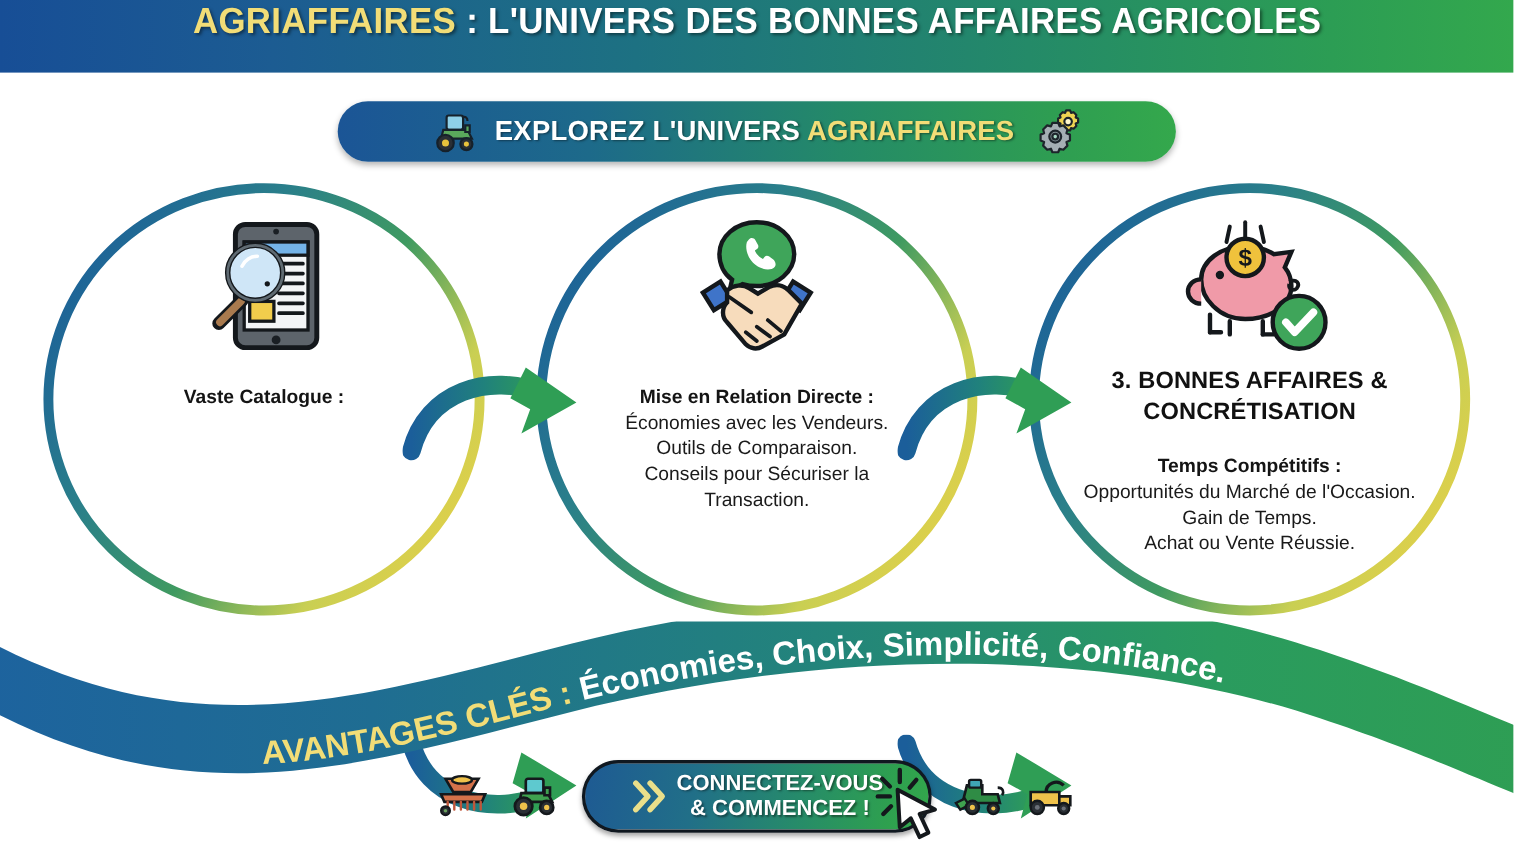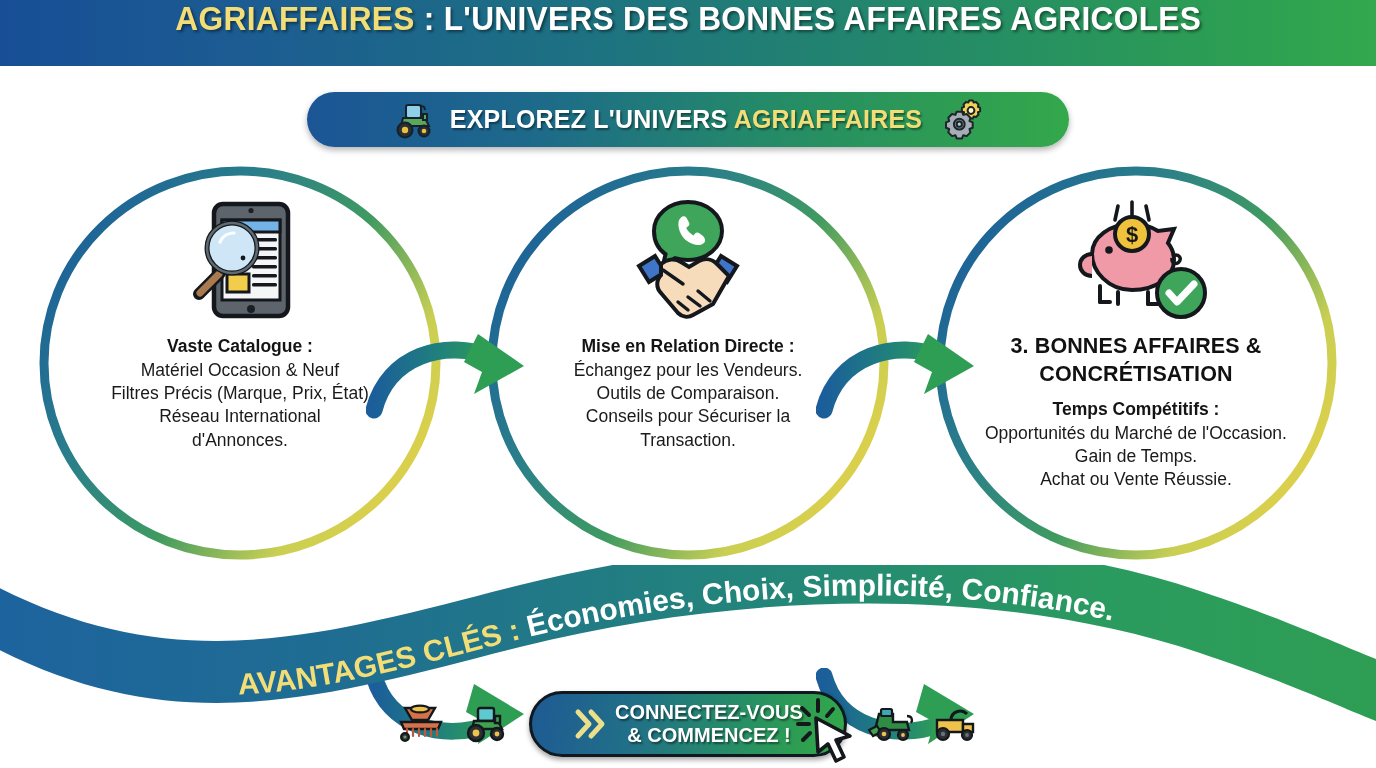--- a/index.html
+++ b/index.html
@@ -68,21 +68,21 @@
     padding-top: 34px;
   }
   .step-icon { height: 132px; display: flex; align-items: center; justify-content: center; }
   .step-title {
     margin-top: 6px;
     font-size: 21.5px; font-weight: 700; color: #111111;
     text-align: center; line-height: 1.32; letter-spacing: 0.1px;
     max-width: 300px;
   }
   .step-lead {
-    margin-top: 9px;
+    margin-top: 23px;
     font-size: 17.5px; font-weight: 700; color: #141414;
     text-align: left; line-height: 1.3;
   }
   .step-body {
     margin-top: 1px;
     font-size: 17.5px; font-weight: 400; color: #1a1a1a;
     text-align: center; line-height: 1.33;
     max-width: 356px;
   }
 
@@ -211,45 +211,41 @@
             <rect x="57" y="80" width="22" height="18" fill="#f2cd4c" stroke="#14181c" stroke-width="3"></rect>
             <line x1="29" y1="100" x2="50" y2="79" stroke="#14181c" stroke-width="12" stroke-linecap="round"></line>
             <line x1="30" y1="99" x2="49" y2="80" stroke="#a97a4e" stroke-width="7" stroke-linecap="round"></line>
             <circle cx="62" cy="54" r="25" fill="#cfe6f7" stroke="#14181c" stroke-width="5"></circle>
             <circle cx="62" cy="54" r="25" fill="none" stroke="#5f6a72" stroke-width="2.5"></circle>
             <path d="M50 48a15 15 0 0 1 14-9" fill="none" stroke="#ffffff" stroke-width="3.2" stroke-linecap="round"></path>
             <circle cx="73" cy="64" r="2.4" fill="#14181c"></circle>
           </svg>
         </div>
         <div class="step-lead">Vaste Catalogue :</div>
-        <div class="step-body" style="white-space:pre-line">Matériel Occasion &amp; Neuf
-Filtres Précis (Marque, Prix, État)
-Réseau International
-d'Annonces.</div>
       </div>
     </div>
 
     <div class="circle c2">
       <svg class="ring" viewBox="0 0 420 406">
         <ellipse cx="210" cy="203" rx="196" ry="192" fill="#ffffff" stroke="url(#ringGrad1)" stroke-width="9"></ellipse>
       </svg>
       <div class="circle-inner">
         <div class="step-icon">
           <svg viewBox="0 0 170 132" width="170" height="132">
             <path d="M85 8c19 0 34 13 34 29s-15 29-34 29c-5 0-9-.6-13-1.8l-12 7 2.5-11C55 55 51 46 51 37 51 21 66 8 85 8z" fill="#3fa55a" stroke="#14181c" stroke-width="4"></path>
             <path d="M76 26c-2 6 1 16 8 21 7 5 14 5 17 2 2-2 1-5-1-7l-4-3c-1.5-1-3-.6-4 .6l-1.4 1.8c-3-1.4-6-4.2-7.4-7.6l2-1.5c1.2-.9 1.6-2.4.8-3.8l-2.4-4.4c-1.2-2-4-2.4-5.6-.5z" fill="#ffffff"></path>
             <path d="M36 72l16-10 10 16-16 10z" fill="#3f74c9" stroke="#14181c" stroke-width="4"></path>
             <path d="M134 72l-16-10-10 16 16 10z" fill="#3f74c9" stroke="#14181c" stroke-width="4"></path>
             <path d="M58 70c6-5 14-6 20-2l8 5 10-6c6-3 13-2 18 3l12 12-16 28-20 11c-5 3-11 2-15-2L58 99c-5-5-5-13 0-18z" fill="#f7dcbc" stroke="#14181c" stroke-width="4"></path>
             <path d="M60 76l20 14" fill="none" stroke="#14181c" stroke-width="3.4" stroke-linecap="round"></path>
             <path d="M75 108l10 8M85 103l12 9M95 97l12 10" fill="none" stroke="#14181c" stroke-width="3.4" stroke-linecap="round"></path>
           </svg>
         </div>
         <div class="step-lead">Mise en Relation Directe :</div>
-        <div class="step-body" style="white-space:pre-line">Échangez pour les Vendeurs.
+        <div class="step-body" style="white-space:pre-line">Économies avec les Vendeurs.
 Outils de Comparaison.
 Conseils pour Sécuriser la
 Transaction.</div>
       </div>
     </div>
 
     <div class="circle c3">
       <svg class="ring" viewBox="0 0 420 406">
         <ellipse cx="210" cy="203" rx="196" ry="192" fill="#ffffff" stroke="url(#ringGrad1)" stroke-width="9"></ellipse>
       </svg>

